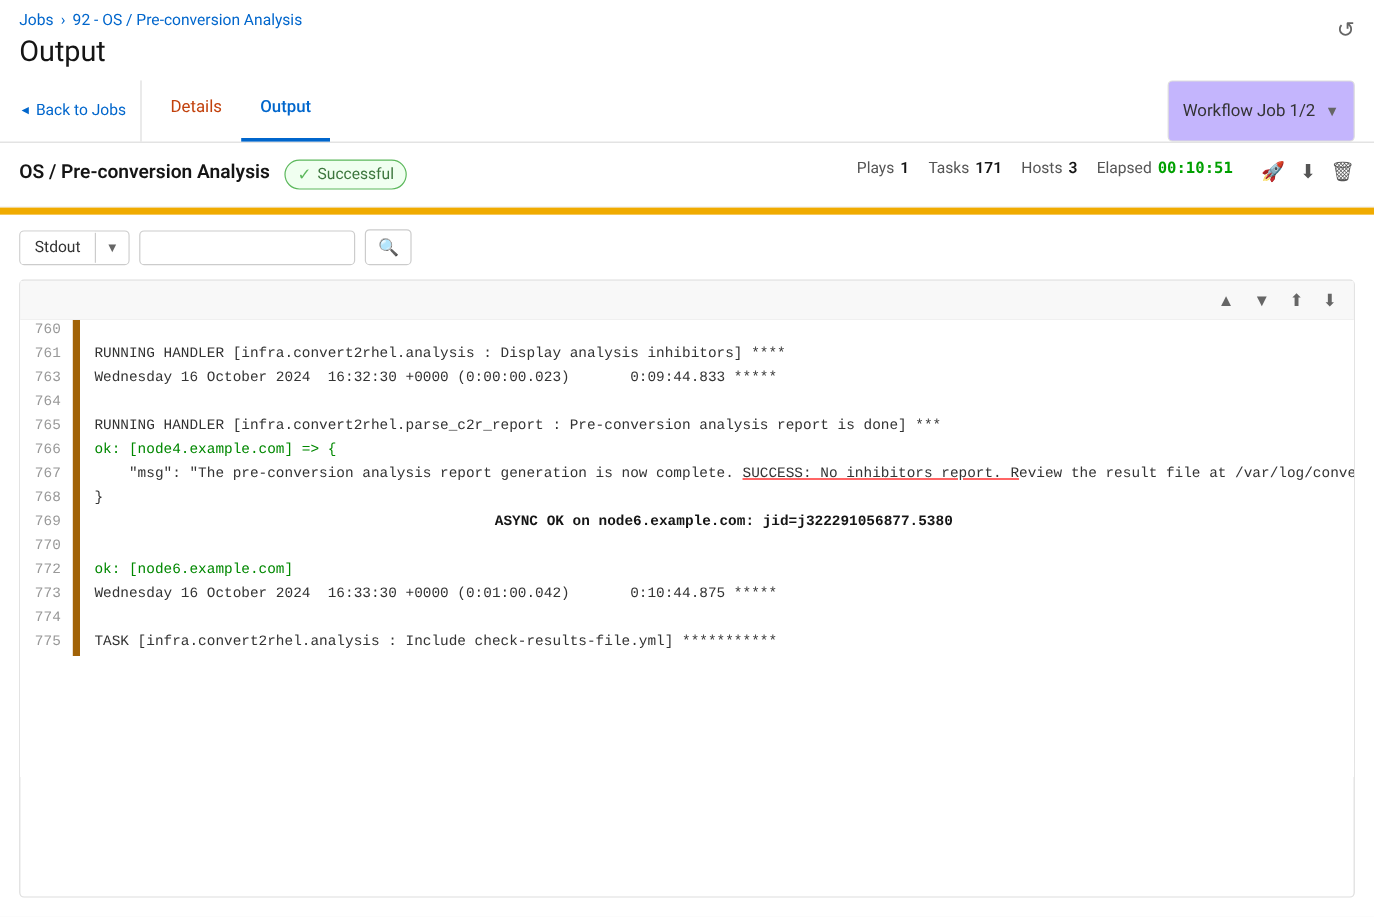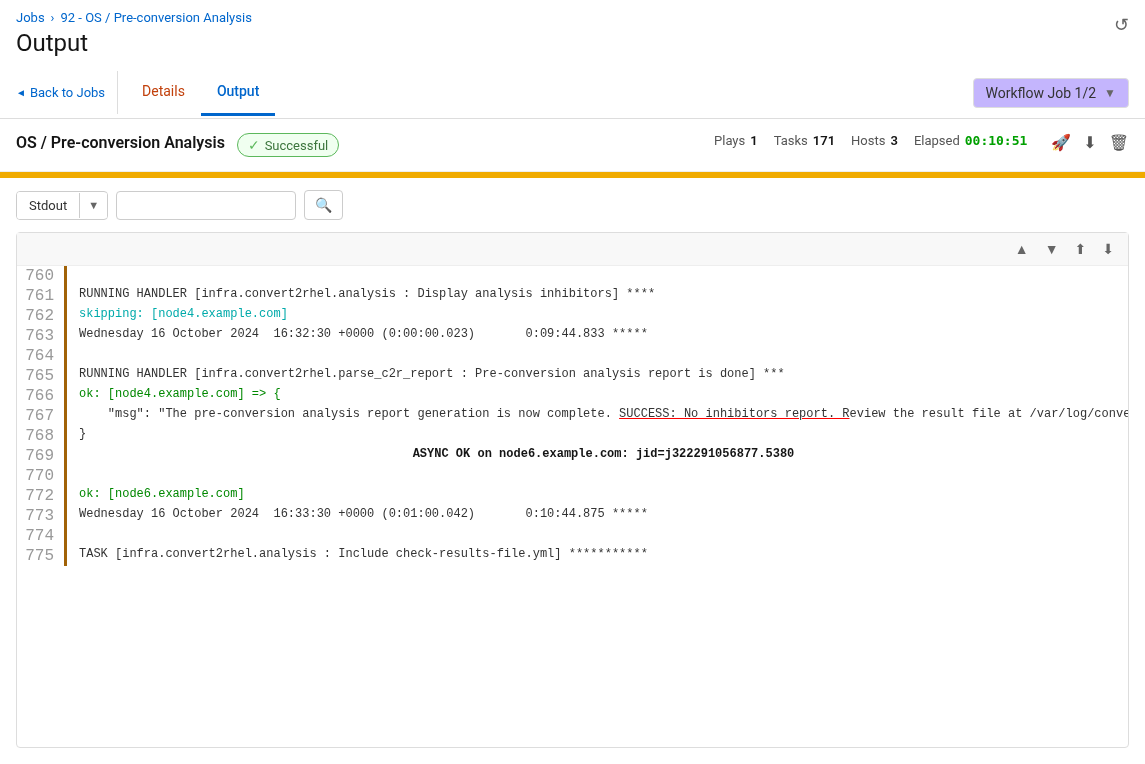--- a/index.html
+++ b/index.html
@@ -7,21 +7,21 @@
 
     .page-wrapper { background: #fff; min-height: 764px; display: flex; flex-direction: column; }
 
     
     .top-header { padding: 10px 16px 0 16px; background: #fff; }
     .breadcrumb { display: flex; align-items: center; gap: 6px; font-size: 13px; color: #0066cc; margin-bottom: 4px; }
     .page-title { font-size: 24px; font-weight: 400; color: #151515; padding-bottom: 10px; }
     .history-icon { position: absolute; top: 14px; right: 16px; color: #666; font-size: 18px; cursor: pointer; }
 
     
-    .tab-bar { background: #fff; border-bottom: 1px solid #ddd; display: flex; align-items: center; padding: 0 16px; position: relative; min-height: 52px; }
+    .tab-bar { background: #fff; border-bottom: 1px solid #ddd; display: flex; padding: 0 16px; position: relative; min-height: 52px; }
     .back-btn { display: flex; align-items: center; gap: 4px; color: #0066cc; font-size: 13px; cursor: pointer; padding: 14px 12px 14px 0; border-right: 1px solid #ddd; margin-right: 8px; white-space: nowrap; }
     .back-btn::before { content: '◄'; font-size: 10px; }
     .tab { padding: 14px 16px; font-size: 14px; color: #c2410c; cursor: pointer; border-bottom: 3px solid transparent; }
     .tab.active { color: #0066cc; border-bottom: 3px solid #0066cc; font-weight: 500; }
     .workflow-dropdown { margin-left: auto; display: flex; align-items: center; gap: 8px; border: 1px solid #ddd; border-radius: 4px; padding: 6px 12px; cursor: pointer; font-size: 14px; color: #333; background: #c4b5fd; }
     .workflow-dropdown .chevron { font-size: 12px; color: #666; }
 
     
     .job-info-bar { padding: 14px 16px; display: flex; align-items: flex-start; gap: 12px; border-bottom: 1px solid #eee; background: #fff; }
     .job-name { font-size: 16px; font-weight: 600; color: #151515; }
@@ -45,21 +45,21 @@
     .stdout-label { padding: 6px 12px; background: #fff; font-size: 13px; color: #333; }
     .stdout-chevron { padding: 6px 8px; background: #fff; border-left: 1px solid #ccc; cursor: pointer; font-size: 11px; color: #666; }
     .search-icon-btn { border: 1px solid #ccc; border-radius: 4px; padding: 6px 10px; background: #fff; cursor: pointer; color: #555; font-size: 14px; }
 
     
     .log-container { margin: 0 16px 16px 16px; border: 1px solid #ddd; border-radius: 4px; background: #fff; position: relative; flex: 1; }
     .log-toolbar { display: flex; justify-content: flex-end; padding: 4px 8px; border-bottom: 1px solid #eee; gap: 4px; background: #f8f8f8; }
     .log-nav-btn { background: none; border: none; cursor: pointer; color: #666; font-size: 14px; padding: 4px 6px; }
     .log-content { font-family: 'Courier New', Courier, monospace; font-size: 12px; overflow-y: scroll; height: 380px; background: #fff; }
     .log-line { display: flex; min-height: 20px; }
-    .line-num { width: 50px; min-width: 50px; text-align: right; padding: 1px 10px 1px 0; color: #999; font-size: 16px; user-select: none; border-right: 3px solid #a16207; }
+    .line-num { width: 50px; min-width: 50px; text-align: right; padding: 1px 10px 1px 0; color: #999; font-size: 12px; user-select: none; border-right: 6px solid #a16207; }
     .line-text { padding: 1px 0 1px 12px; color: #333; white-space: pre; flex: 1; }
     .line-text.cyan { color: #00aaaa; }
     .line-text.green { color: #008800; }
     .line-text.async-ok { font-weight: bold; color: #151515; text-align: center; }
 
     
     .log-content::-webkit-scrollbar { width: 10px; }
     .log-content::-webkit-scrollbar-track { background: #f1f1f1; }
     .log-content::-webkit-scrollbar-thumb { background: #aaa; border-radius: 5px; }
 
@@ -145,24 +145,20 @@
     <div class="log-content" id="log-output">
     <div class="log-line">
           <span class="line-num">760</span>
           <span class="line-text">                                                            </span>
         </div>
         <div class="log-line">
           <span class="line-num">761</span>
           <span class="line-text">RUNNING HANDLER [infra.convert2rhel.analysis : Display analysis inhibitors] ****</span>
         </div>
         <div class="log-line">
-          <span class="line-num">762</span>
-          <span class="line-text cyan">skipping: [node4.example.com]</span>
-        </div>
-        <div class="log-line">
           <span class="line-num">763</span>
           <span class="line-text">Wednesday 16 October 2024  16:32:30 +0000 (0:00:00.023)       0:09:44.833 *****</span>
         </div>
         <div class="log-line">
           <span class="line-num">764</span>
           <span class="line-text"></span>
         </div>
         <div class="log-line">
           <span class="line-num">765</span>
           <span class="line-text">RUNNING HANDLER [infra.convert2rhel.parse_c2r_report : Pre-conversion analysis report is done] ***</span>

